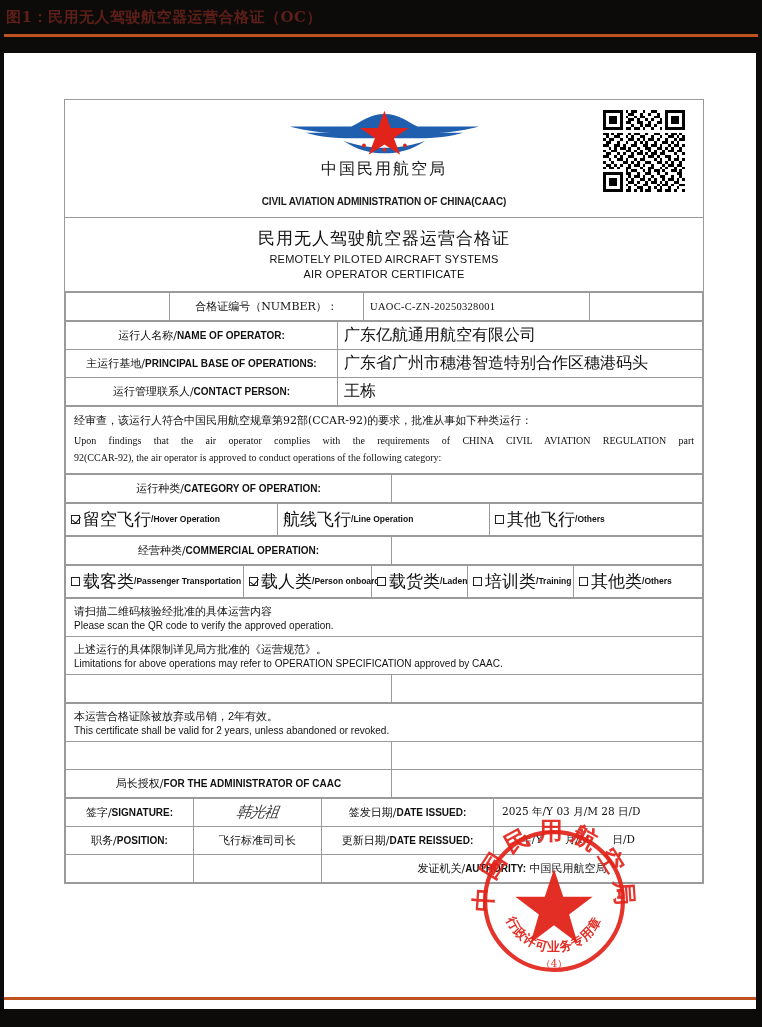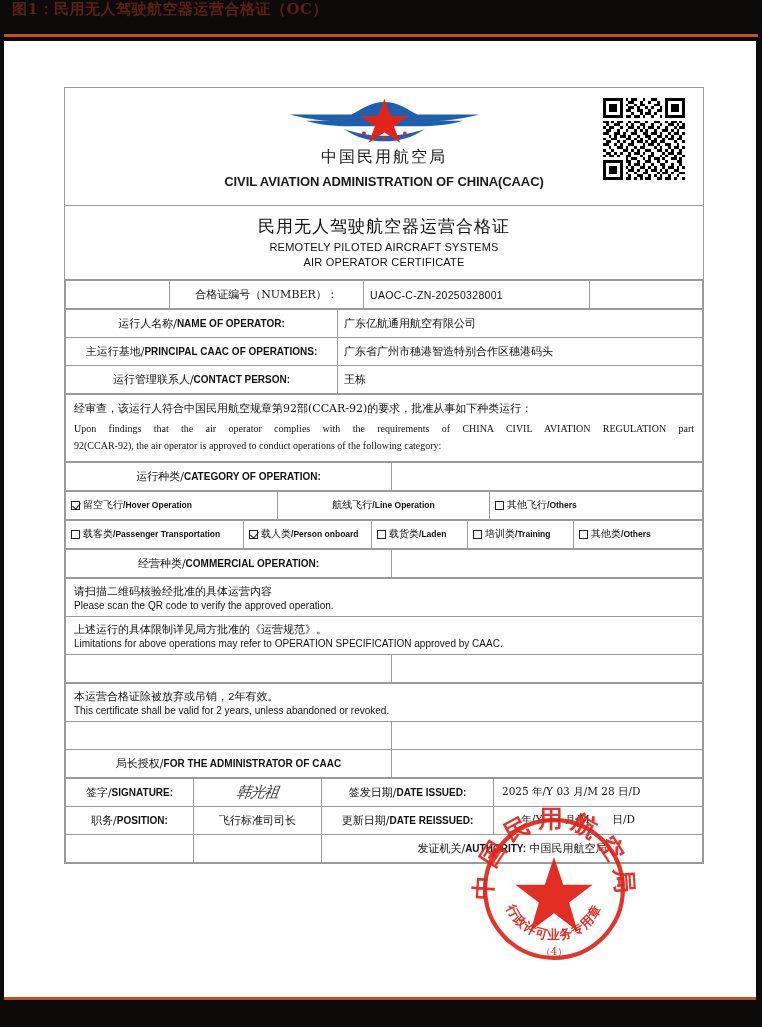--- a/index.html
+++ b/index.html
@@ -8,41 +8,41 @@
     width:762px; height:1027px;
     background:#0d0b0a;
     font-family:"Liberation Sans", sans-serif;
     overflow:hidden;
     position:relative;
   }
 
   
   #caption-bar{
     height:34px;
-    display:flex; align-items:flex-start;
-    padding-left:12px;
+    display:flex; align-items:center;
+    padding-left:6px;
     background:#0d0b0a;
     border-radius:16px;
   }
   #caption-text{
     color:#5e1f18;
     font-family:"DejaVu Serif", serif;
     font-weight:bold;
     font-size:15px;
     letter-spacing:.5px;
     white-space:nowrap;
   }
   #caption-rule{
     height:3px; background:#c0521f; margin:0 4px 0 4px;
   }
 
   
   #page{
     position:absolute;
-    left:4px; top:41px;
+    left:4px; top:53px;
     width:752px; height:956px;
     background:#ffffff;
   }
 
   
   #certificate{
     position:absolute;
     left:60px; top:46px;
     width:640px;
     border:1px solid #9a9a9a;
@@ -59,22 +59,22 @@
     position:absolute; left:0; right:0; top:6px;
     text-align:center;
   }
   #emblem{ height:52px; display:block; margin:0 auto; }
   #org-cn{
     font-family:"DejaVu Serif", serif;
     font-size:16px; color:#1a1a1a; letter-spacing:2px;
     margin-top:1px;
   }
   #org-en{
-    font-size:13px; color:#1a1a1a; font-weight:bold;
-    letter-spacing:-0.1px; margin-top:6px;
+    font-size:10px; color:#1a1a1a; font-weight:bold;
+    letter-spacing:-0.1px; margin-top:16px;
   }
   #qr-wrap{
     position:absolute; right:18px; top:10px;
     width:82px; height:82px; background:#fff;
   }
   #qr-wrap svg{ display:block; width:82px; height:82px; }
 
   
   #title-band{
     border-bottom:1px solid #9a9a9a;
@@ -111,45 +111,45 @@
     font-family:"DejaVu Serif", serif;
     white-space:nowrap;
     text-align:center;
   }
   .lbl .en{
     font-family:"Liberation Sans", sans-serif;
     font-weight:bold; font-size:10px;
   }
   .val{
     font-family:"DejaVu Serif", serif;
-    font-size:11px; color:#111;
+    font-size:16px; color:#111;
     padding-left:6px;
   }
   .val-mono{
-    font-family:Liberation Sans, sans-serif;
+    font-family:Liberation Serif, serif;
     font-size:10.5px; color:#111; padding-left:6px;
     letter-spacing:.3px;
   }
 
   
   .para-cn{
     font-family:"DejaVu Serif", serif;
     font-size:11px; color:#111; line-height:1.5;
     padding:6px 8px 2px 8px;
   }
   .para-en{
     font-size:10px; color:#111; line-height:1.75;
     text-align:justify;
     padding:0 8px 6px 8px;
   }
   .para-en .l{ display:block;font-family:Liberation Serif, serif; }
   .para-en .j{ text-align:justify; text-align-last:justify; }
 
   .note-cn{
-    font-family:Liberation Mono, monospace;
+    font-family:Liberation Sans, sans-serif;
     font-size:11px; color:#111; padding:5px 8px 1px 8px;
   }
   .note-en{
     font-size:10px; color:#111; padding:0 8px 5px 8px;
   }
 
   
   .opt{
     display:flex; align-items:center;
     padding:4px 5px;
@@ -168,26 +168,26 @@
     content:"";
     position:absolute;
     left:2px; top:-1px;
     width:4px; height:7px;
     border:solid #111;
     border-width:0 1.4px 1.4px 0;
     transform:rotate(40deg);
   }
   .opt .cn{
     font-family:Liberation Sans, sans-serif;
-    font-size:10px; color:#111;
+    font-size:17px; color:#111;
   }
   .opt .en{
     font-size:8.5px; color:#111; font-weight:bold;
   }
-  .opt-center{ justify-content:center; }
+  .opt-center{ }
 
   
   .sig-script{
     font-family:"DejaVu Serif", serif;
     font-size:15px;
     font-style:italic;
     color:#3a3a3a;
     text-align:center;
     transform:skewX(-8deg);
     letter-spacing:-1px;
@@ -530,21 +530,21 @@
         <tr>
           <td>
             <div class="cellpad lbl"><span>运行人名称</span>/<span class="en">NAME OF OPERATOR:</span></div>
           </td>
           <td>
             <div class="val">广东亿航通用航空有限公司</div>
           </td>
         </tr>
         <tr>
           <td>
-            <div class="cellpad lbl"><span>主运行基地</span>/<span class="en">PRINCIPAL CAAC OF OPERATIONS:</span></div>
+            <div class="cellpad lbl"><span>主运行基地</span>/<span class="en">PRINCIPAL BASE OF OPERATIONS:</span></div>
           </td>
           <td>
             <div class="val">广东省广州市穗港智造特别合作区穗港码头</div>
           </td>
         </tr>
         <tr>
           <td>
             <div class="cellpad lbl"><span>运行管理联系人</span>/<span class="en">CONTACT PERSON:</span></div>
           </td>
           <td>
@@ -610,20 +610,34 @@
               <span class="box"></span>
               <span class="cn">其他飞行</span>
                 <span class="en">/</span>
                 <span class="en">Others</span>
             </div>
           </td>
         </tr>
       </tbody>
     </table>
 
+    <table class="grid">
+      <colgroup>
+          <col style="width:326px">
+          <col>
+        </colgroup>
+      <tbody>
+        <tr>
+          <td>
+            <div class="cellpad lbl"><span>经营种类</span>/<span class="en">COMMERCIAL OPERATION:</span></div>
+          </td>
+          <td></td>
+        </tr>
+      </tbody>
+    </table>
     <table class="grid">
       <colgroup>
           <col style="width:178px">
           <col style="width:128px">
           <col style="width:96px">
           <col style="width:106px">
           <col>
         </colgroup>
       <tbody>
         <tr>
@@ -660,34 +674,20 @@
             </div>
           </td>
           <td>
             <div class="opt">
               <span class="box"></span>
               <span class="cn">其他类</span>
                 <span class="en">/</span>
                 <span class="en">Others</span>
             </div>
           </td>
-        </tr>
-      </tbody>
-    </table>
-    <table class="grid">
-      <colgroup>
-          <col style="width:326px">
-          <col>
-        </colgroup>
-      <tbody>
-        <tr>
-          <td>
-            <div class="cellpad lbl"><span>经营种类</span>/<span class="en">COMMERCIAL OPERATION:</span></div>
-          </td>
-          <td></td>
         </tr>
       </tbody>
     </table>
 
     <table class="grid">
       <colgroup>
           <col style="width:326px">
           <col>
         </colgroup>
       <tbody>

